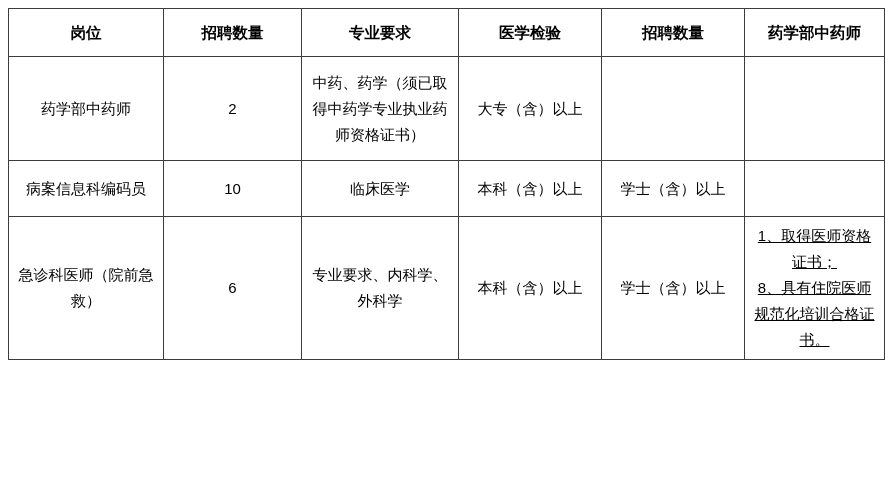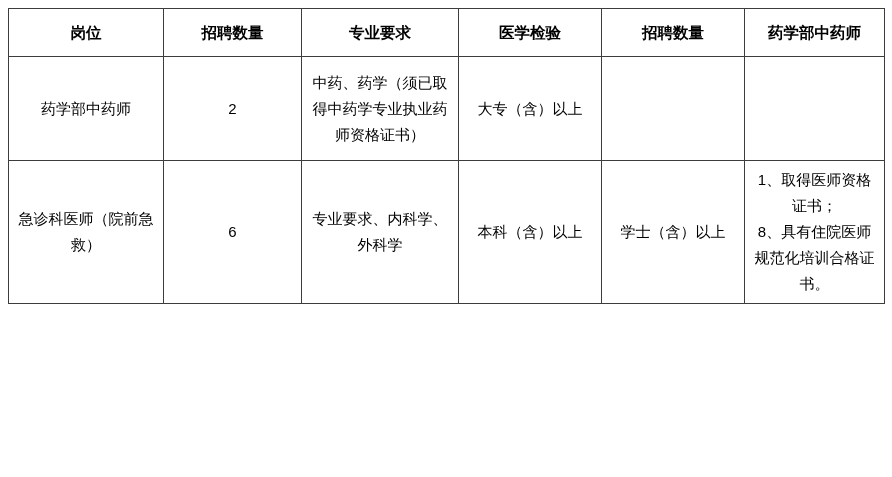--- a/index.html
+++ b/index.html
@@ -68,20 +68,21 @@
   td.cell-xtall {
     height: 138px;
   }
   .linewrap {
     display: block;
   }
   .other-req {
     text-align: left;
     line-height: 27px;
     padding-left: 6px;
+    text-decoration: underline;
   }
 </style>
 </head>
 <body>
 
 <div class="sheet">
   <table class="recruit">
     <colgroup>
       <col class="c0">
         <col class="c1">
@@ -103,20 +104,28 @@
     <tbody>
       <tr>
         <td class="cell-tall">药学部中药师</td>
         <td class="cell-tall">2</td>
         <td class="cell-tall cell-left">中药、药学（须已取得中药学专业执业药师资格证书）</td>
         <td class="cell-tall">大专（含）以上</td>
         <td class="cell-tall"></td>
         <td class="cell-tall"></td>
       </tr>
       <tr>
+        <td class="cell-short">病案信息科编码员</td>
+        <td class="cell-short">10</td>
+        <td class="cell-short">临床医学</td>
+        <td class="cell-short">本科（含）以上</td>
+        <td class="cell-short">学士（含）以上</td>
+        <td class="cell-short"></td>
+      </tr>
+      <tr>
         <td class="cell-xtall cell-left">急诊科医师（院前急救）</td>
         <td class="cell-xtall">6</td>
         <td class="cell-xtall cell-left">专业要求、内科学、外科学</td>
         <td class="cell-xtall">本科（含）以上</td>
         <td class="cell-xtall">学士（含）以上</td>
         <td class="cell-xtall other-req">
             <span class="linewrap">1、取得医师资格证书；</span>
             <span class="linewrap">8、具有住院医师规范化培训合格证书。</span>
           </td>
       </tr>

